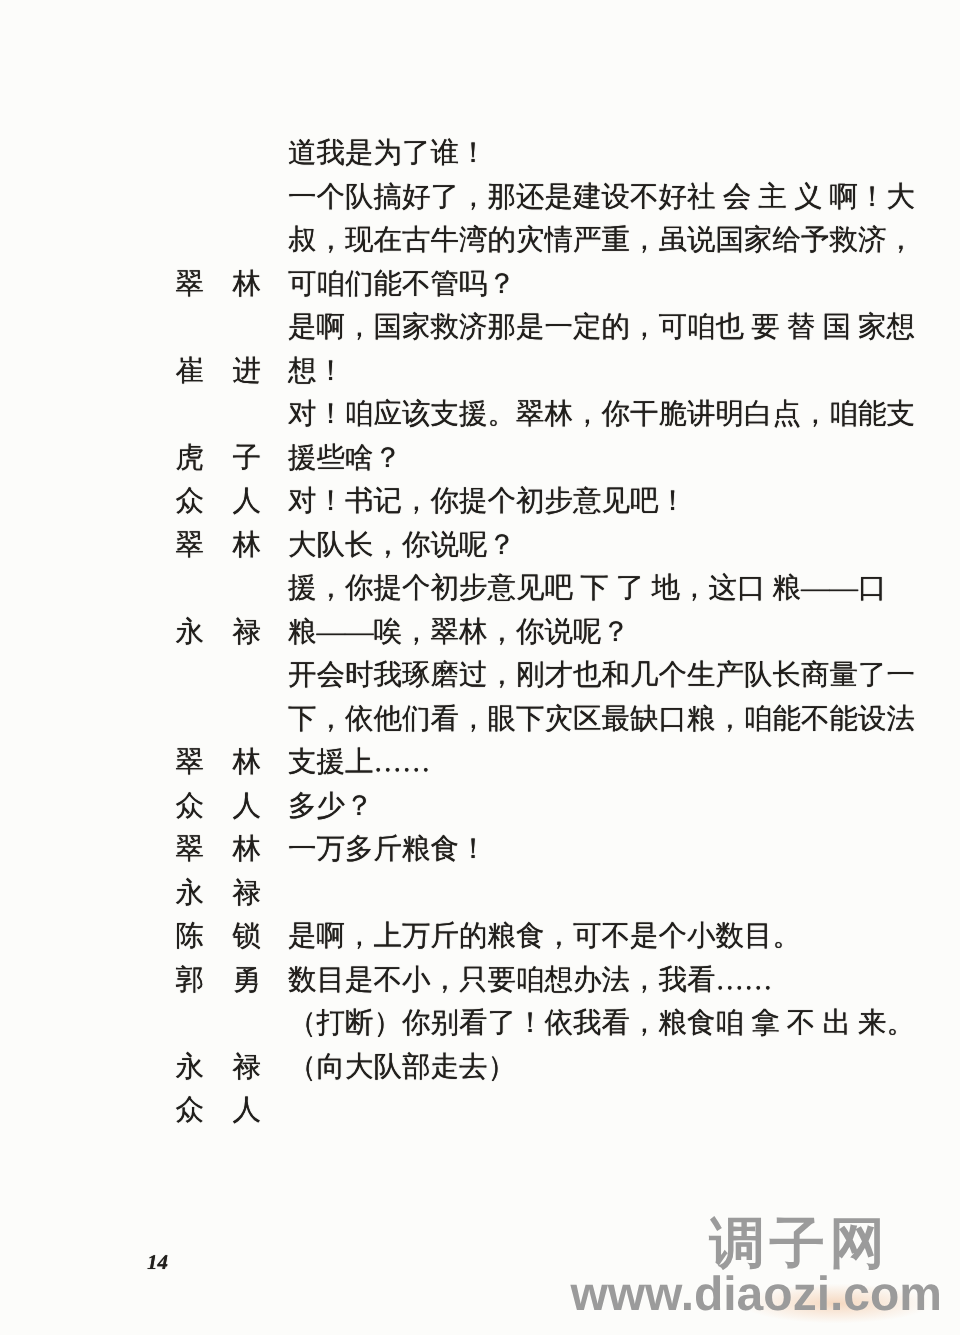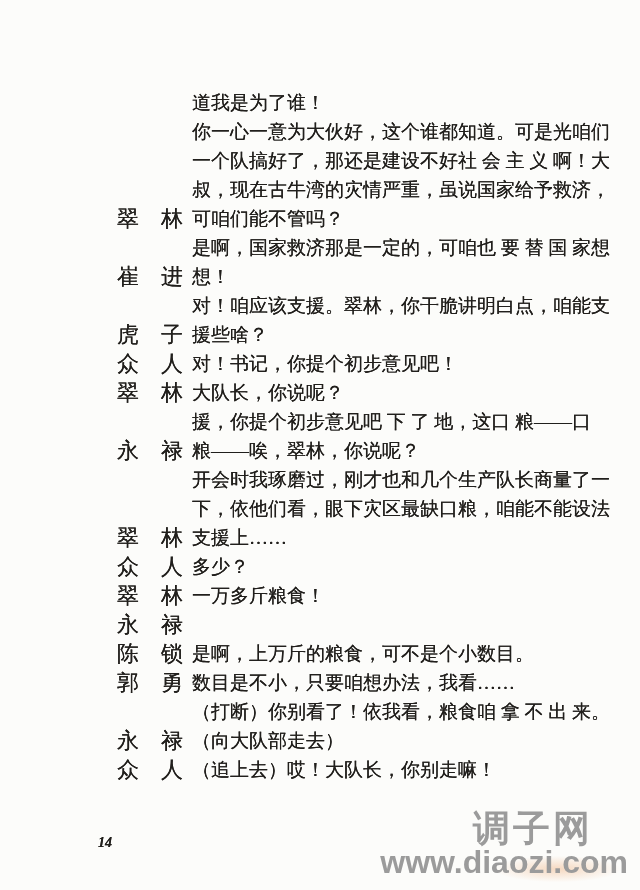--- a/index.html
+++ b/index.html
@@ -14,21 +14,21 @@
     width:640px; height:890px;
     background:var(--paper);
     overflow:hidden;
     font-family:"Liberation Serif","DejaVu Serif",serif;
     color:var(--ink);
   }
   .script { position:absolute; left:0; top:88px; width:640px; }
   .entry { display:flex; padding-left:117px;align-items:flex-end; }
   .speaker {
     flex:none; width:75px;
-    font-size:22px; line-height:29px;
+    font-size:19px; line-height:29px;
     text-shadow:0 0 .5px currentColor;
     white-space:pre;
   }
   .lines { width:425px; }
   .line {
     font-size:19px; line-height:29px;
     text-shadow:0 0 .5px currentColor;
     white-space:pre;
   }
   .page-number {
@@ -64,21 +64,20 @@
   <div class="script">
       <div class="entry">
         <div class="speaker"></div>
         <div class="lines">
           <div class="line">道我是为了谁！</div>
         </div>
       </div>
       <div class="entry">
         <div class="speaker">翠　林</div>
         <div class="lines">
-          <div class="line">你一心一意为大伙好，这个谁都知道。可是光咱们</div>
           <div class="line">一个队搞好了，那还是建设不好社 会 主 义 啊！大</div>
           <div class="line">叔，现在古牛湾的灾情严重，虽说国家给予救济，</div>
           <div class="line">可咱们能不管吗？</div>
         </div>
       </div>
       <div class="entry">
         <div class="speaker">崔　进</div>
         <div class="lines">
           <div class="line">是啊，国家救济那是一定的，可咱也 要 替 国 家想</div>
           <div class="line">想！</div>
@@ -147,22 +146,19 @@
       </div>
       <div class="entry">
         <div class="speaker">永　禄</div>
         <div class="lines">
           <div class="line">（打断）你别看了！依我看，粮食咱 拿 不 出 来。</div>
           <div class="line">（向大队部走去）</div>
         </div>
       </div>
       <div class="entry">
         <div class="speaker">众　人</div>
-        <div class="lines">
-          <div class="line">（追上去）哎！大队长，你别走嘛！</div>
-        </div>
       </div>
     </div>
   <div class="page-number">14</div>
   <div class="wm-stain"></div>
   <div class="wm-name">调子网</div>
   <div class="wm-url">www.diaozi.com</div>
 </div>
 
 </body></html>

